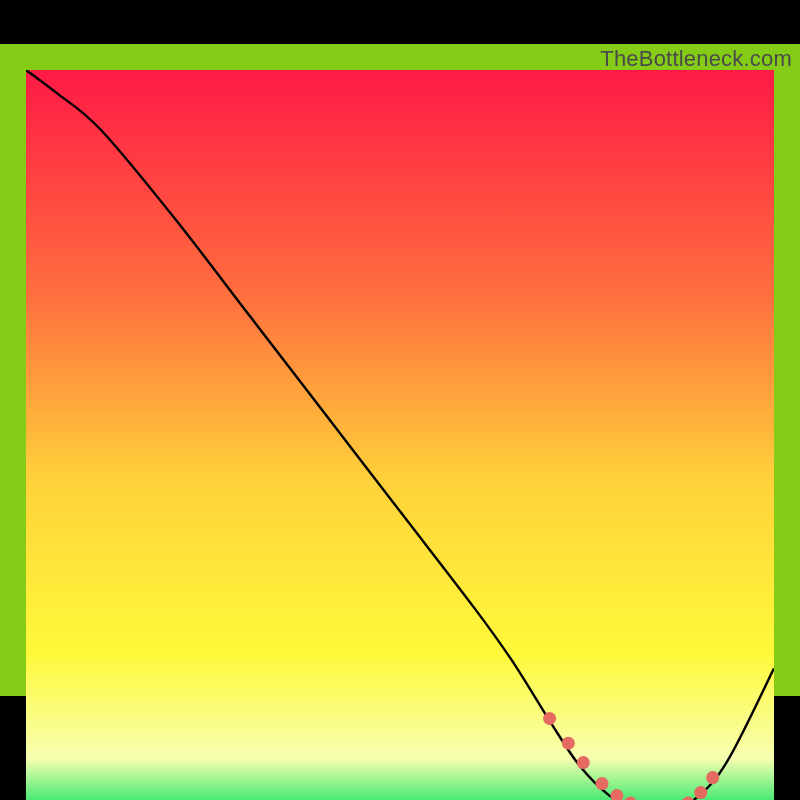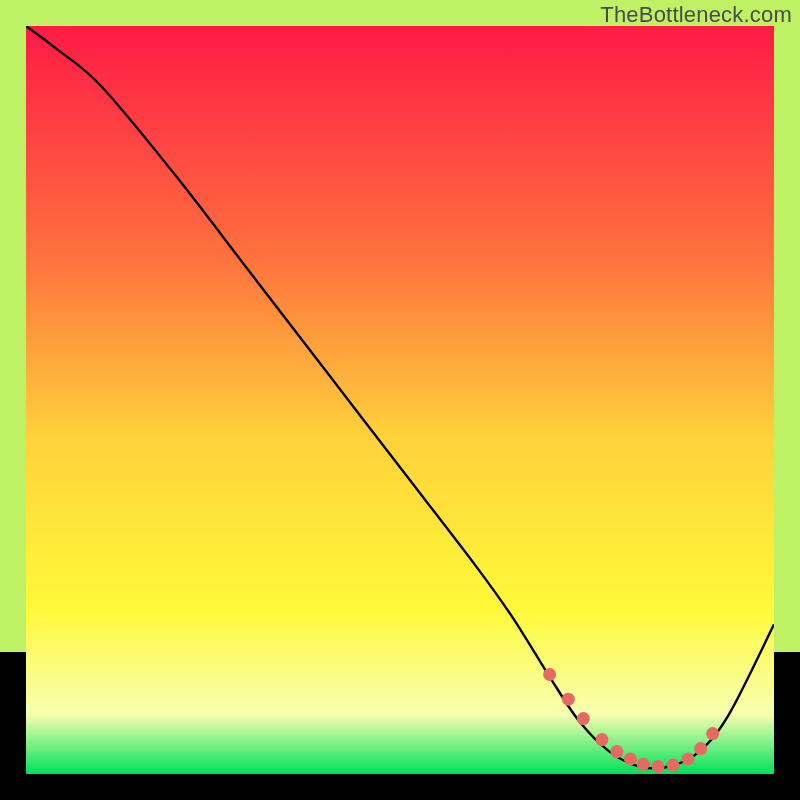--- a/index.html
+++ b/index.html
@@ -8,21 +8,22 @@
     width: 800px;
     height: 800px;
     background: #000;
     font-family: Arial, Helvetica, sans-serif;
     overflow: hidden;
   }
   .frame {
     position: relative;
     width: 800px;
     height: 652px;
-    background: #bef264;
+    background: #84cc16;
+    margin-top: 44px;
   }
   .watermark {
     position: absolute;
     top: 2px;
     right: 8px;
     color: #4a4a4a;
     font-size: 22px;
     font-weight: 500;
     letter-spacing: 0.2px;
     user-select: none;

